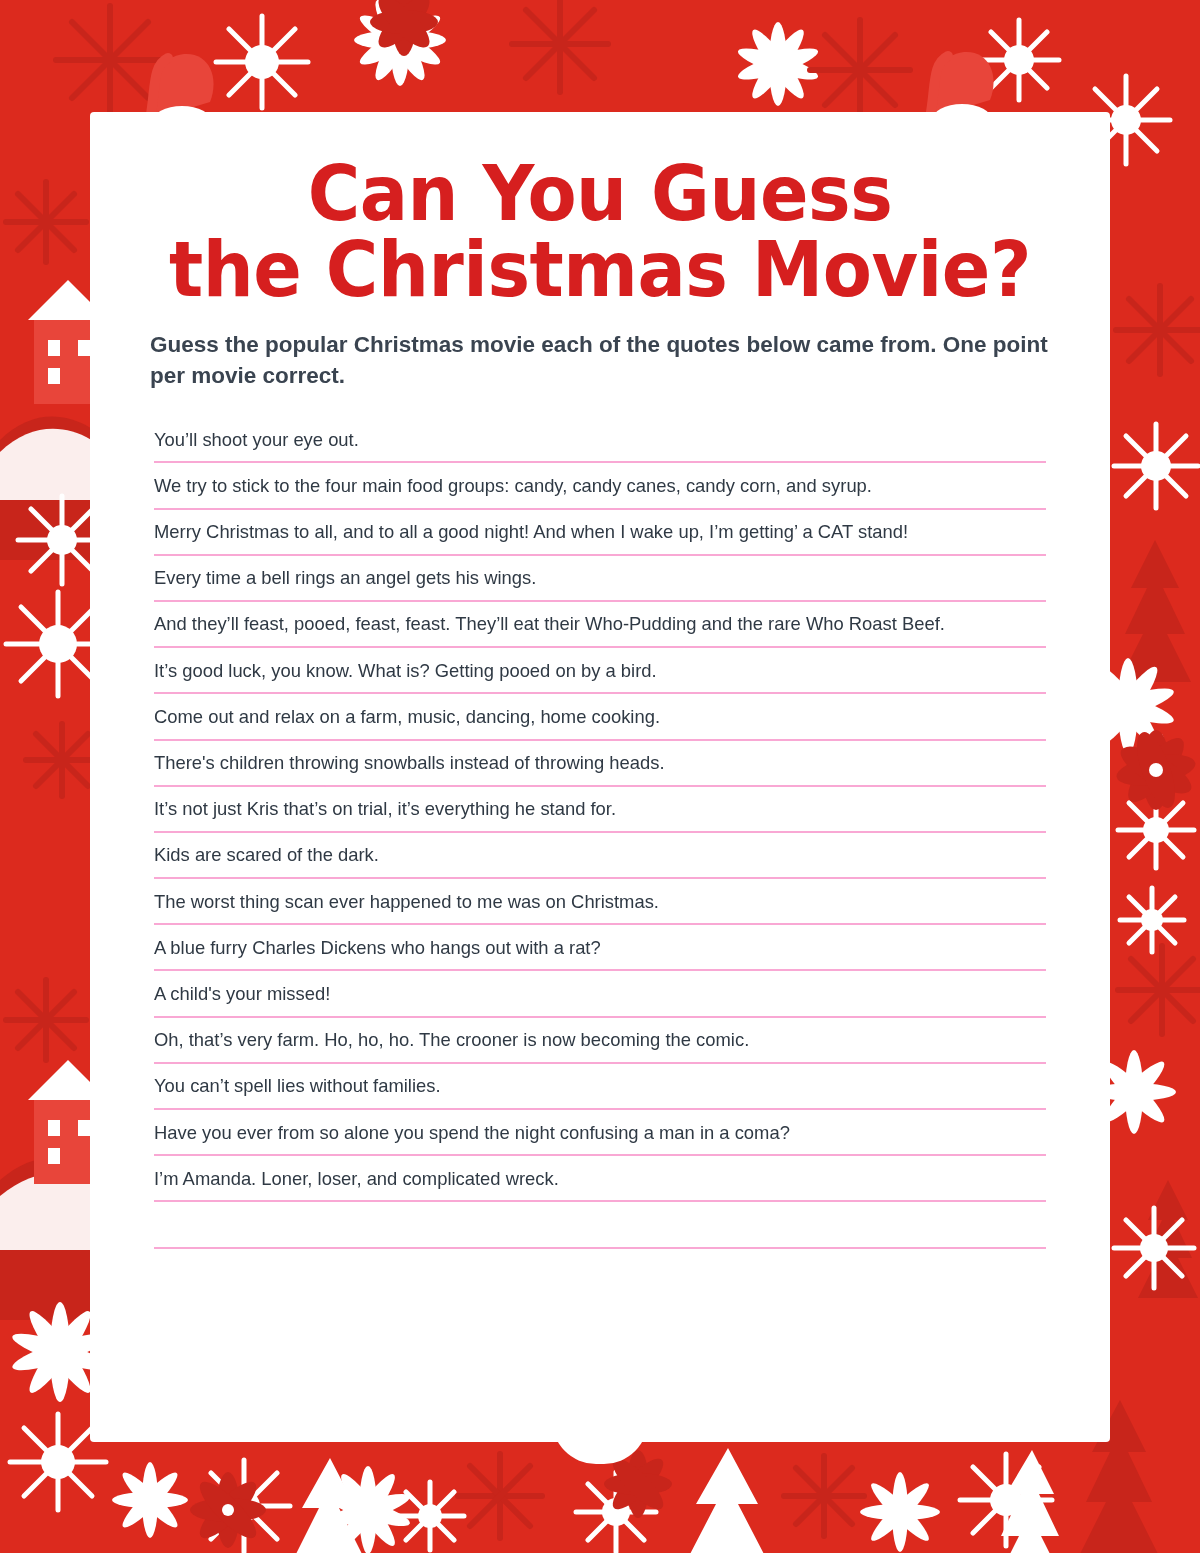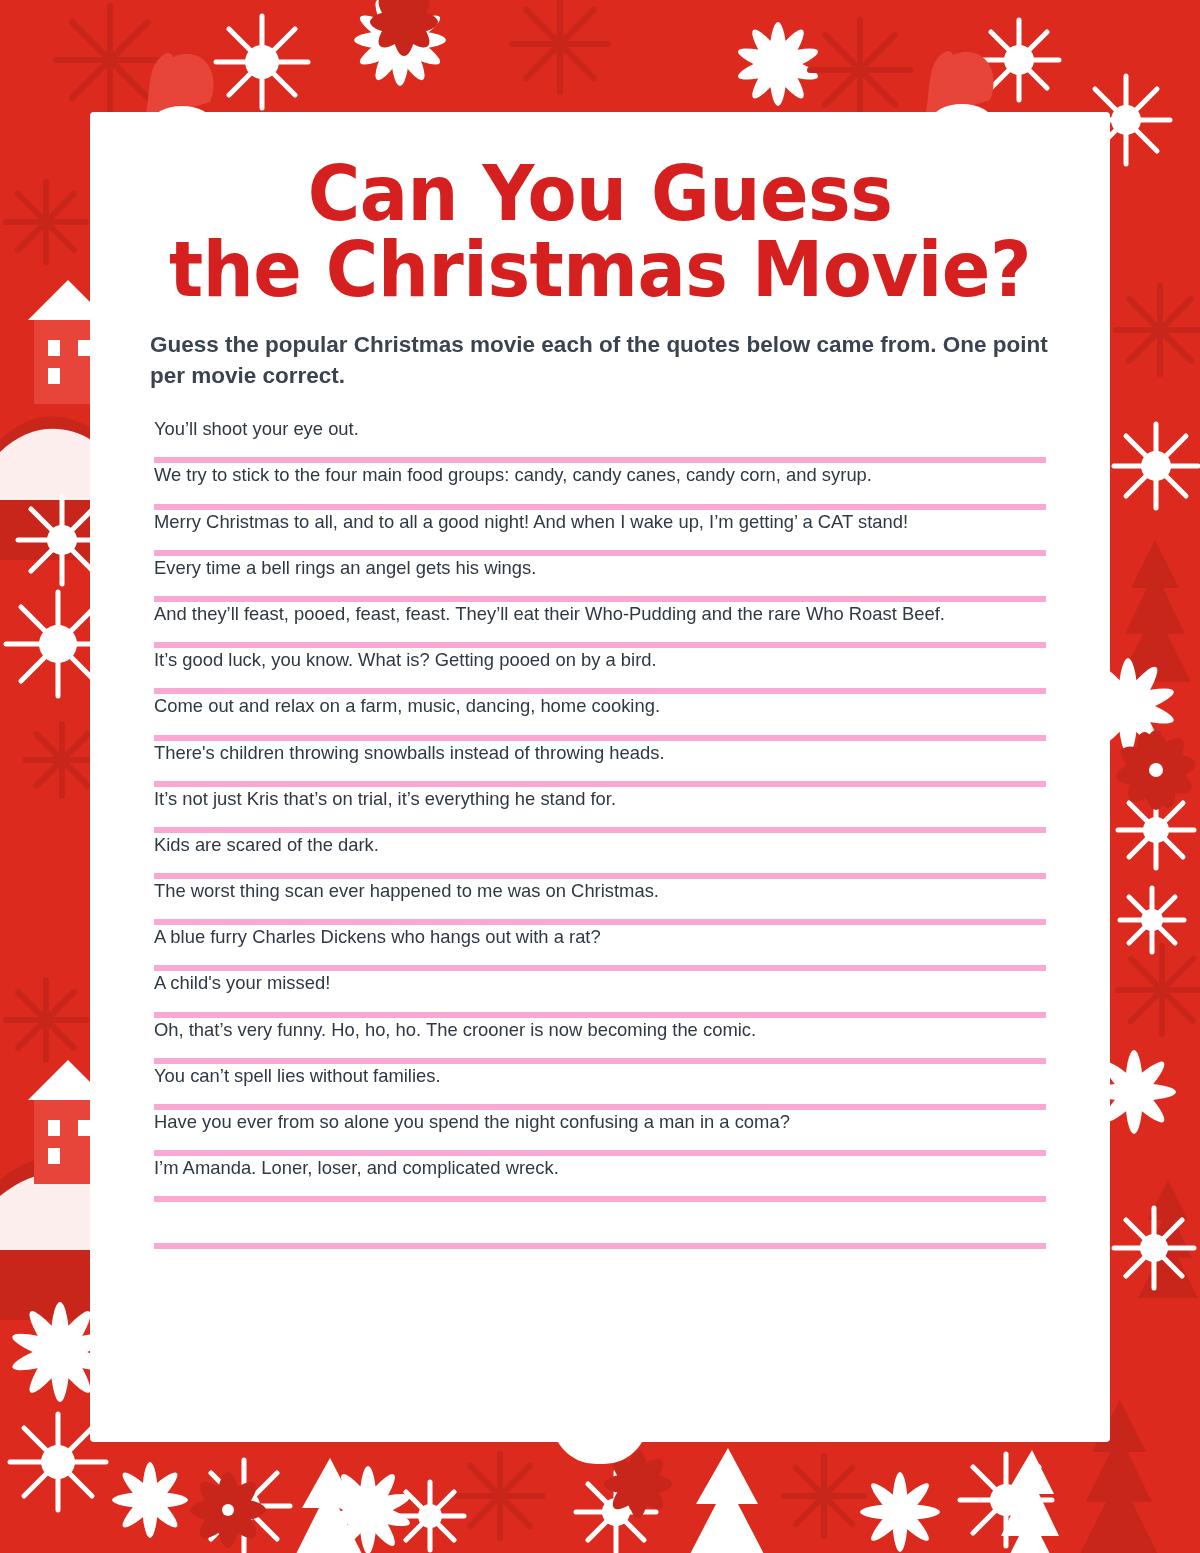--- a/index.html
+++ b/index.html
@@ -68,24 +68,24 @@
     font-weight: bold;
     line-height: 1.35;
     margin: 22px auto 0 auto;
     width: 900px;
   }
 
   .quotes {
     margin: 26px 34px 0 34px;
   }
   .quote-row {
-    border-bottom: 6px solid #f9a8d4;
+    border-bottom: 2px solid #f9a8d4;
     height: 46.2px;
     display: flex;
-    align-items: flex-start;
+    align-items: center;
     box-sizing: border-box;
   }
   .quote-text {
     color: #2f3944;
     font-size: 18.4px;
     line-height: 1.2;
     padding-top: 1px;
     white-space: nowrap;
   }
 </style>
@@ -450,21 +450,21 @@
     <div class="quote-row">
         <span class="quote-text">The worst thing scan ever happened to me was on Christmas.</span>
       </div>
     <div class="quote-row">
         <span class="quote-text">A blue furry Charles Dickens who hangs out with a rat?</span>
       </div>
     <div class="quote-row">
         <span class="quote-text">A child's your missed!</span>
       </div>
     <div class="quote-row">
-        <span class="quote-text">Oh, that’s very funny. Ho, ho, ho. The crooner is now becoming the comic.</span>
+        <span class="quote-text">Oh, that’s very farm. Ho, ho, ho. The crooner is now becoming the comic.</span>
       </div>
     <div class="quote-row">
         <span class="quote-text">You can’t spell lies without families.</span>
       </div>
     <div class="quote-row">
         <span class="quote-text">Have you ever from so alone you spend the night confusing a man in a coma?</span>
       </div>
     <div class="quote-row">
         <span class="quote-text">I’m Amanda. Loner, loser, and complicated wreck.</span>
       </div>

